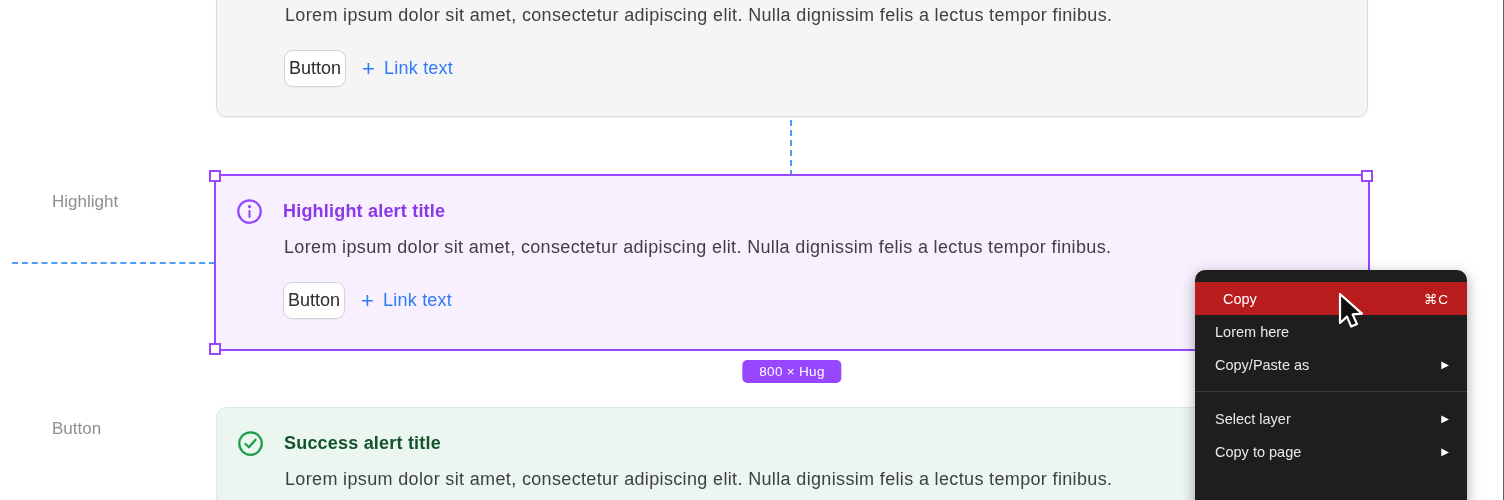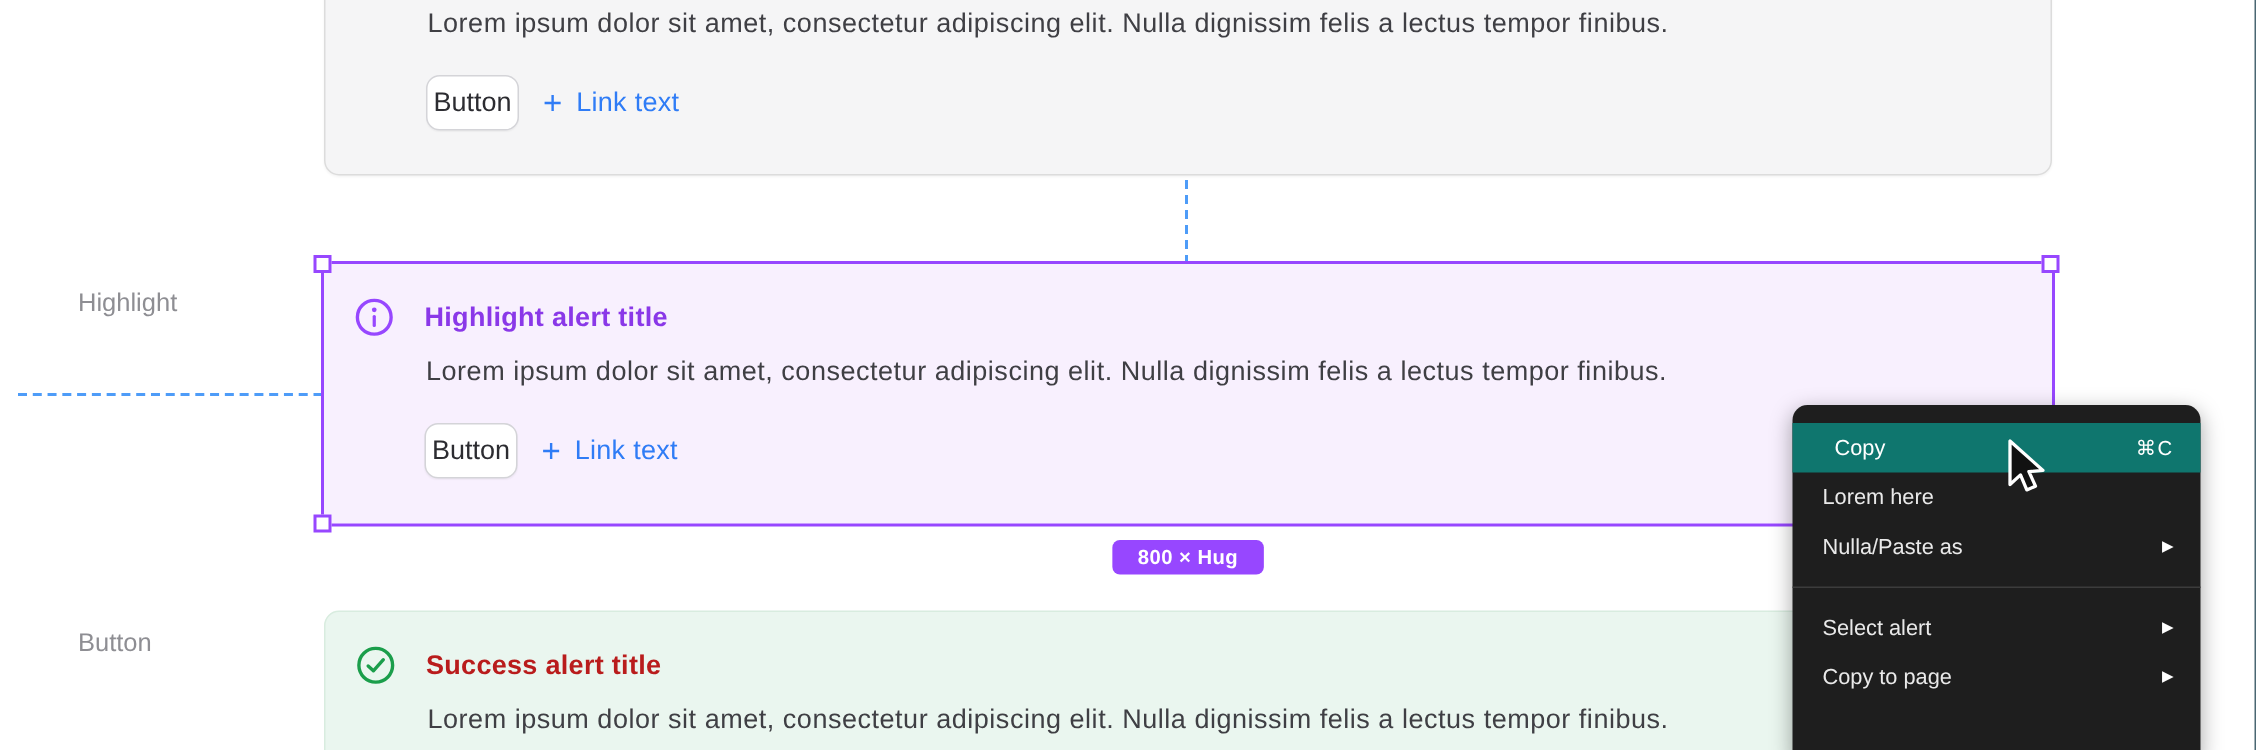--- a/index.html
+++ b/index.html
@@ -26,21 +26,21 @@
   .card-info    { top:-57px; height:174px; background:#f5f5f6; border:1px solid #dcdcdc;
                   box-shadow:0 1px 2px rgba(0,0,0,.05); }
   .card-highlight { top:176px; height:173px; background:#f8f0fe;
                   outline:2px solid #9747ff; border-radius:2px; }
   .card-success { top:407px; height:200px; background:#eaf6ef; border:1px solid #d8ecdf; }
 
   .card-head { position:absolute; top:22px; left:20px; display:flex; align-items:center; gap:20px; }
   .alert-icon { width:27px; height:27px; display:block; }
   .card-title { font-size:18px; font-weight:700; letter-spacing:.2px; }
   .title-purple { color:#8a38e8; }
-  .title-green  { color:#b91c1c; }
+  .title-green  { color:#14532d; }
 
   .card-body { position:absolute; top:61px; left:68px; font-size:18px; letter-spacing:.35px;
                color:#3f3f44; white-space:nowrap; }
 
   .card-actions { position:absolute; top:106px; left:67px; display:flex; align-items:center; gap:16px; }
   .btn { height:37px; padding:0 4px; background:#ffffff; border:1px solid #d4d4d8;
          border-radius:9px; font-size:18px; color:#2c2c31; cursor:pointer;
          font-family:inherit; box-shadow:0 1px 1px rgba(0,0,0,.04); }
   .link { display:flex; align-items:center; gap:9px; color:#2f7cf6; font-size:18px;
           text-decoration:none; cursor:pointer; font-weight:500; letter-spacing:.2px; }
@@ -49,32 +49,32 @@
   
   .handle { position:absolute; width:12px; height:12px; background:#ffffff;
             border:2px solid #9747ff; }
   .h-tl { left:197px; top:170px; }
   .h-tr { left:1349px; top:170px; }
   .h-bl { left:197px; top:343px; }
   .h-br { left:1349px; top:343px; }
 
   
   .size-badge { position:absolute; left:780px; top:360px; transform:translateX(-50%);
-                background:#9747ff; color:#ffffff; font-size:13.5px; font-weight:700;
+                background:#9747ff; color:#ffffff; font-size:13.5px; font-weight:400;
                 letter-spacing:.3px; padding:4px 17px; border-radius:5px; white-space:nowrap; }
 
   
   .context-menu { position:absolute; left:1183px; top:270px; width:272px; height:240px;
                   background:#1e1e1e; border-radius:10px; padding-top:12px;
                   box-shadow:0 4px 14px rgba(0,0,0,.35); }
   .menu-item { height:33px; display:flex; align-items:center; justify-content:space-between;
                padding:0 18px 0 20px; font-size:14.5px; color:#e9e9e9; cursor:pointer; }
   .menu-item .shortcut { color:#d6d6d6; letter-spacing:1px; font-size:13.5px; }
   .menu-item .submenu-arrow { color:#ffffff; font-size:10px; }
-  .menu-item.highlighted { background:#0f766e; color:#ffffff;padding-left:28px; }
+  .menu-item.highlighted { background:#b91c1c; color:#ffffff;padding-left:28px; }
   .menu-item.highlighted .shortcut { color:#ffffff; }
   .menu-sep { height:1px; background:#3c3c3c; margin:10px 0; }
 
   
   .cursor { position:absolute; left:1323px; top:292px; width:30px; height:42px; }
 
   
   .side-strip { position:absolute; left:1491px; top:0; width:13px; height:500px; background:#4a6772; }
 </style>
 </head>
@@ -139,26 +139,26 @@
   <nav class="context-menu">
     <div class="menu-item highlighted">
       <span>Copy</span>
       <span class="shortcut">⌘C</span>
     </div>
     <div class="menu-item">
       <span>Lorem here</span>
       <span class="shortcut"></span>
     </div>
     <div class="menu-item">
-      <span>Nulla/Paste as</span>
+      <span>Copy/Paste as</span>
       <span class="submenu-arrow">▶</span>
     </div>
     <div class="menu-sep"></div>
     <div class="menu-item">
-      <span>Select alert</span>
+      <span>Select layer</span>
       <span class="submenu-arrow">▶</span>
     </div>
     <div class="menu-item">
       <span>Copy to page</span>
       <span class="submenu-arrow">▶</span>
     </div>
   </nav>
 
   <svg class="cursor" viewBox="0 0 30 42">
     <path d="M5 2 L5 31 L12 24.6 L16.2 34.6 L22 32.1 L17.6 22.4 L27 21.6 Z" fill="#111111" stroke="#ffffff" stroke-width="2.2" stroke-linejoin="round"></path>

